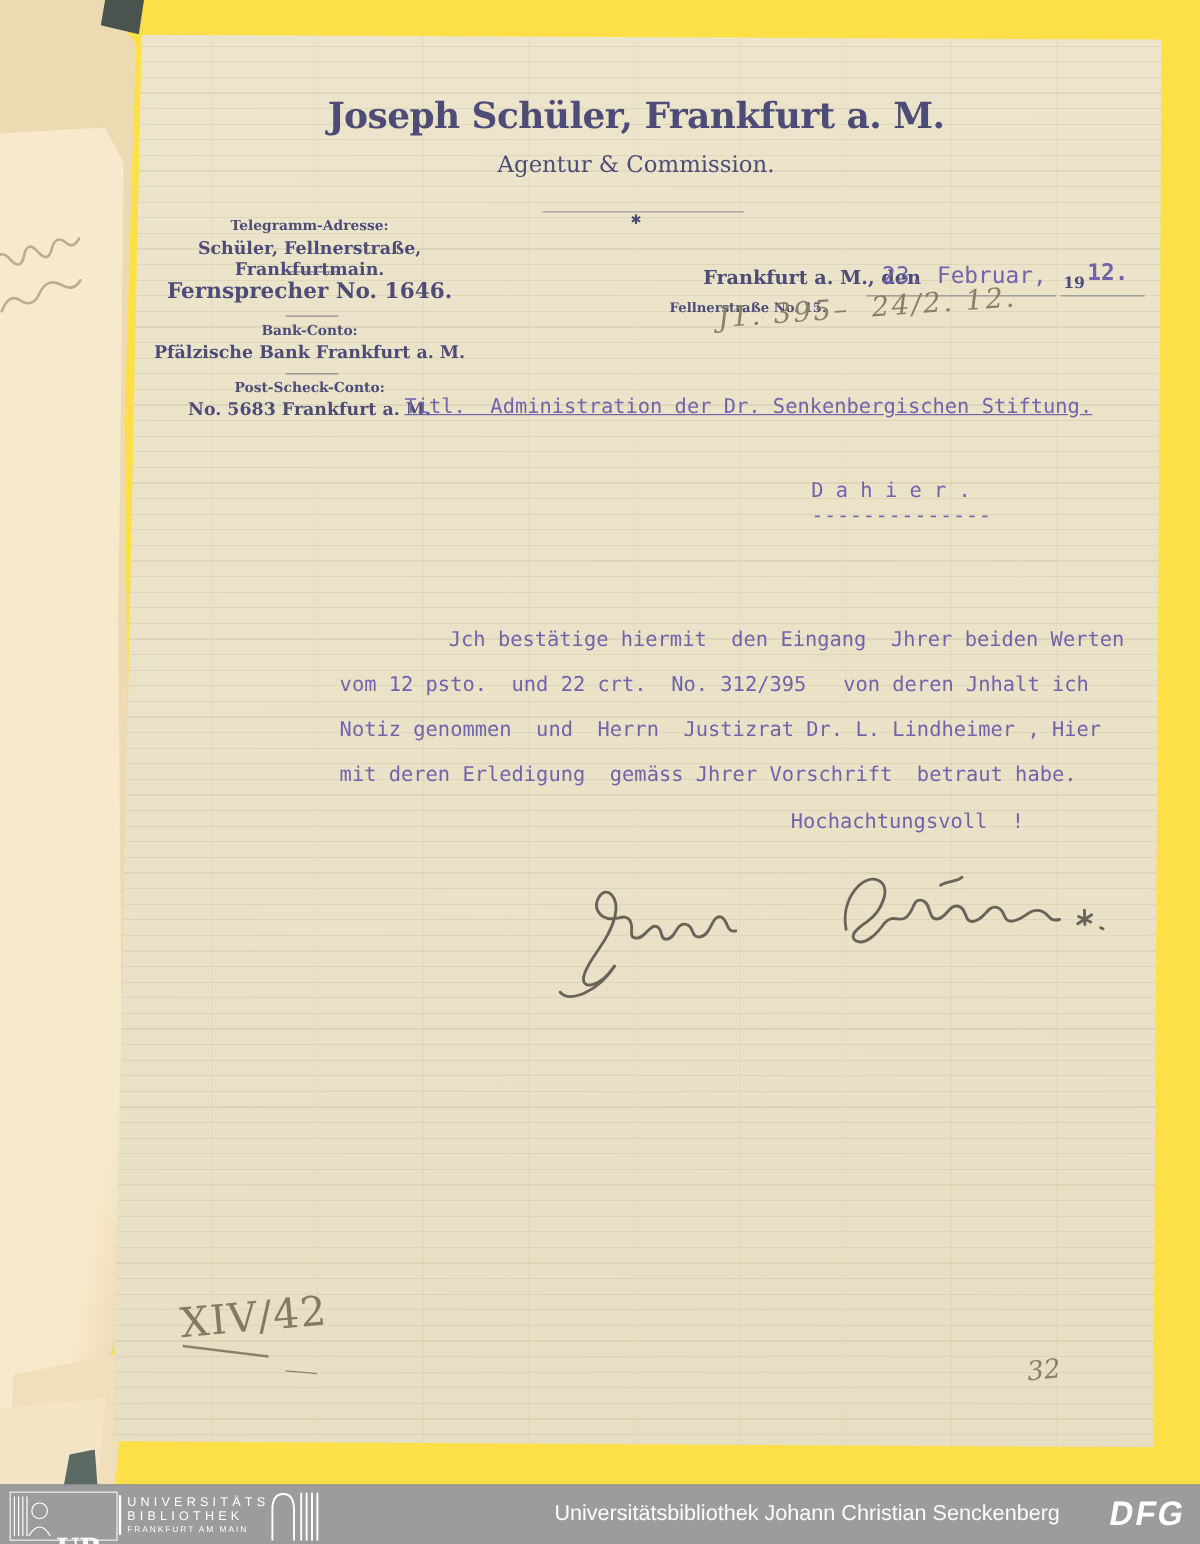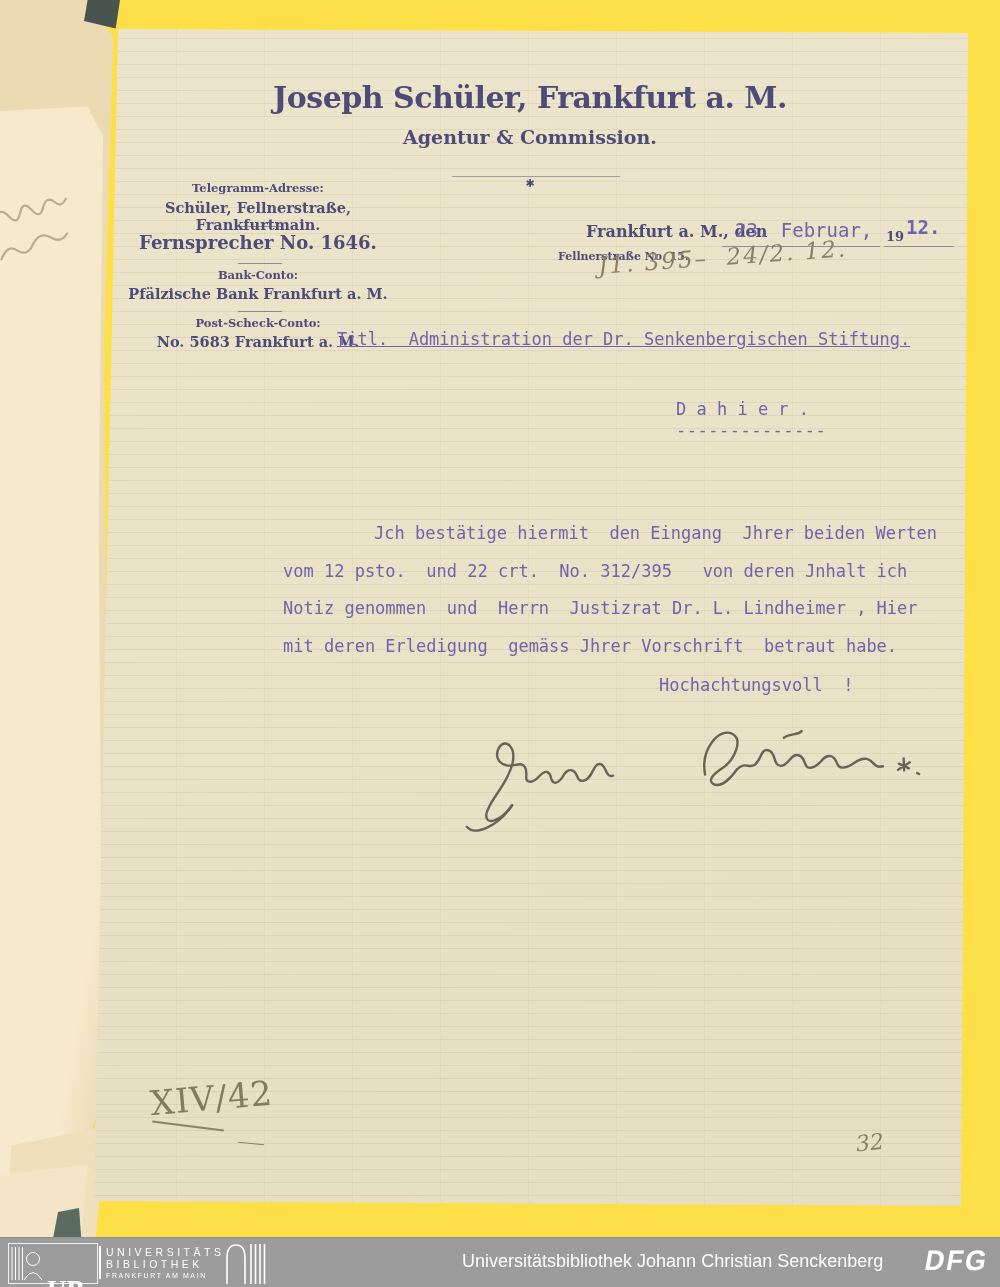--- a/index.html
+++ b/index.html
@@ -32,21 +32,21 @@
     clip-path:polygon(118px 29px,968px 33px,961px 1206px,94px 1201px);}
   .content{position:absolute;inset:0;z-index:3;}
 
   .ink{color:#4d4c78;}
   .type{font-family:"DejaVu Sans Mono",monospace;color:#7163ac;white-space:pre;}
   .pencil{font-family:"DejaVu Serif",serif;font-style:italic;color:#8a7f66;}
 
   .title{position:absolute;left:230px;top:80px;width:600px;text-align:center;
     font-weight:700;font-size:30px;letter-spacing:-.5px;}
   .subtitle{position:absolute;left:230px;top:126px;width:600px;text-align:center;
-    font-weight:700;font-size:19px;}
+    font-weight:400;font-size:19px;}
   .ornRule{position:absolute;left:452px;top:176px;width:168px;border-top:1px solid rgba(90,88,130,.5);}
   .ornament{position:absolute;left:515px;top:177px;width:30px;text-align:center;font-size:11px;color:#4d4c78;}
 
   .lh{position:absolute;width:260px;text-align:center;font-weight:700;}
   .lh.small{font-size:11.5px;font-weight:600;}
   .lh.val{font-size:14.5px;}
   .lh.big{font-size:18px;}
   .sep{position:absolute;left:238px;width:44px;border-top:1px solid rgba(80,80,120,.6);}
 
   .dl-place{position:absolute;left:556px;top:222px;font-weight:700;font-size:16px;margin-left:30px;}

